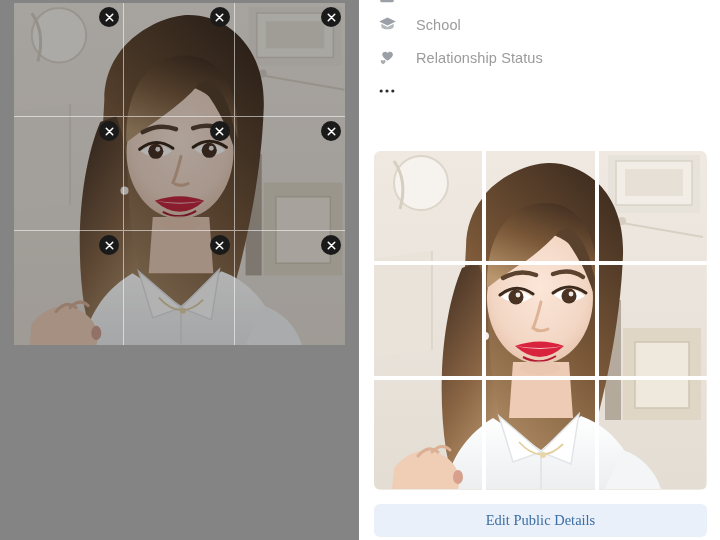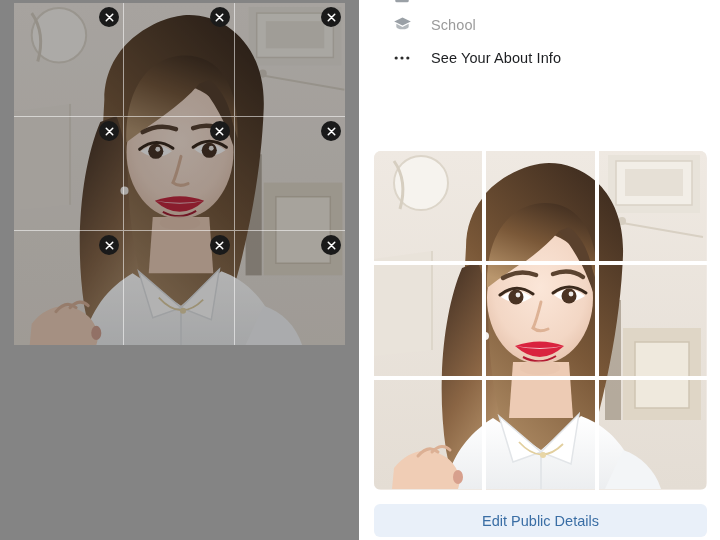--- a/index.html
+++ b/index.html
@@ -17,21 +17,21 @@
     position: absolute; left: 359px; top: 0;
     width: 361px; height: 540px;
     background: #ffffff;
   }
 
   .about-list { padding: 0; }
 
   .about-row {
     display: flex; align-items: center;
     height: 33px;
-    padding-left: 32px;
+    padding-left: 17px;
   }
   .about-row.clipped { height: 8px; overflow: hidden; align-items: flex-end; }
 
   .about-icon {
     width: 22px; height: 22px;
     flex: 0 0 22px;
     display: flex; align-items: center; justify-content: center;
     color: #9aa0a6;
   }
   .about-icon svg { display: block; }
@@ -80,21 +80,21 @@
   .cell.c8 .slice { left: -226px; top: -230px; }
 
   
   .edit-btn {
     position: absolute;
     left: 15px; top: 504px;
     width: 333px; height: 33px;
     background: #e9f0f9;
     border: none; border-radius: 6px;
     color: #3a6ea5;
-    font-family: Liberation Sans, sans-serif;
+    font-family: Liberation Serif, serif;
     font-size: 14.5px;
     cursor: pointer;
     display: flex; align-items: center; justify-content: center;
   }
 
   
   .overlay {
     position: absolute; left: 0; top: 0;
     width: 359px; height: 540px;
     background: #848484;
@@ -163,30 +163,38 @@
         <span class="about-icon">
           <svg width="19" height="19" viewBox="0 0 24 24" fill="currentColor">
             <path d="M12 3 1.5 8.2 12 13.4l10.5-5.2L12 3z"></path>
             <path d="M4.2 11.1v3.6c0 1.7 3.5 3.3 7.8 3.3s7.8-1.6 7.8-3.3v-3.6L12 15.1l-7.8-4z" opacity=".75"></path>
           </svg>
         </span>
         <span class="about-label">School</span>
       </div>
 
 
+      <div class="about-row">
+        <span class="about-icon">
+          <svg width="19" height="19" viewBox="0 0 24 24" fill="currentColor">
+            <path d="M15.2 4.6c-1.3 0-2.5.7-3.1 1.8-.6-1.1-1.8-1.8-3.1-1.8-2 0-3.6 1.6-3.6 3.6 0 4 6.7 7.8 6.7 7.8s6.7-3.8 6.7-7.8c0-2-1.6-3.6-3.6-3.6z"></path>
+            <path d="M5.1 15.3c-.9 0-1.7.8-1.7 1.7 0 1.9 3.1 3.6 3.1 3.6s3.1-1.7 3.1-3.6c0-.9-.8-1.7-1.7-1.7-.6 0-1.1.3-1.4.8-.3-.5-.8-.8-1.4-.8z" opacity=".85"></path>
+          </svg>
+        </span>
+        <span class="about-label">Relationship Status</span>
+      </div>
 
       <div class="about-row">
         <span class="about-icon">
           <svg width="20" height="20" viewBox="0 0 24 24" fill="#2b2b2b">
             <circle cx="5" cy="12" r="1.9"></circle>
             <circle cx="12" cy="12" r="1.9"></circle>
             <circle cx="19" cy="12" r="1.9"></circle>
           </svg>
         </span>
-        <span class="about-label strong">See Your About Info</span>
       </div>
 
     </div>
 
     <div class="grid-wrap">
       <div class="photo-grid">
         <div class="cell c0">
             <div class="slice">
               <svg class="portrait" viewBox="0 0 333 339" preserveAspectRatio="xMidYMid slice">
                 <use href="#portrait-art"></use>

